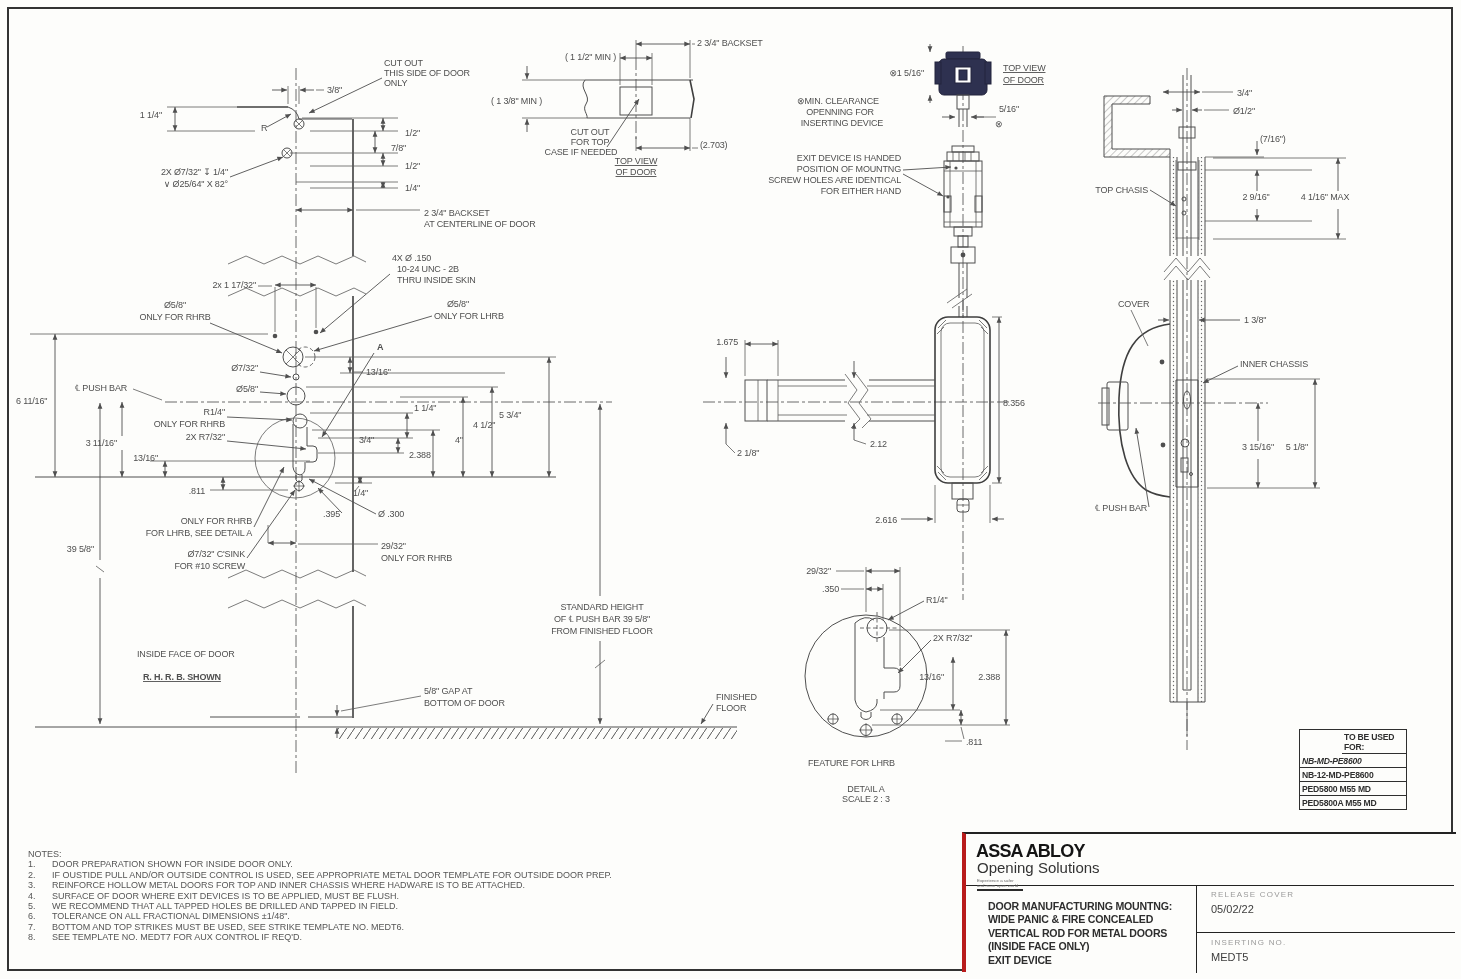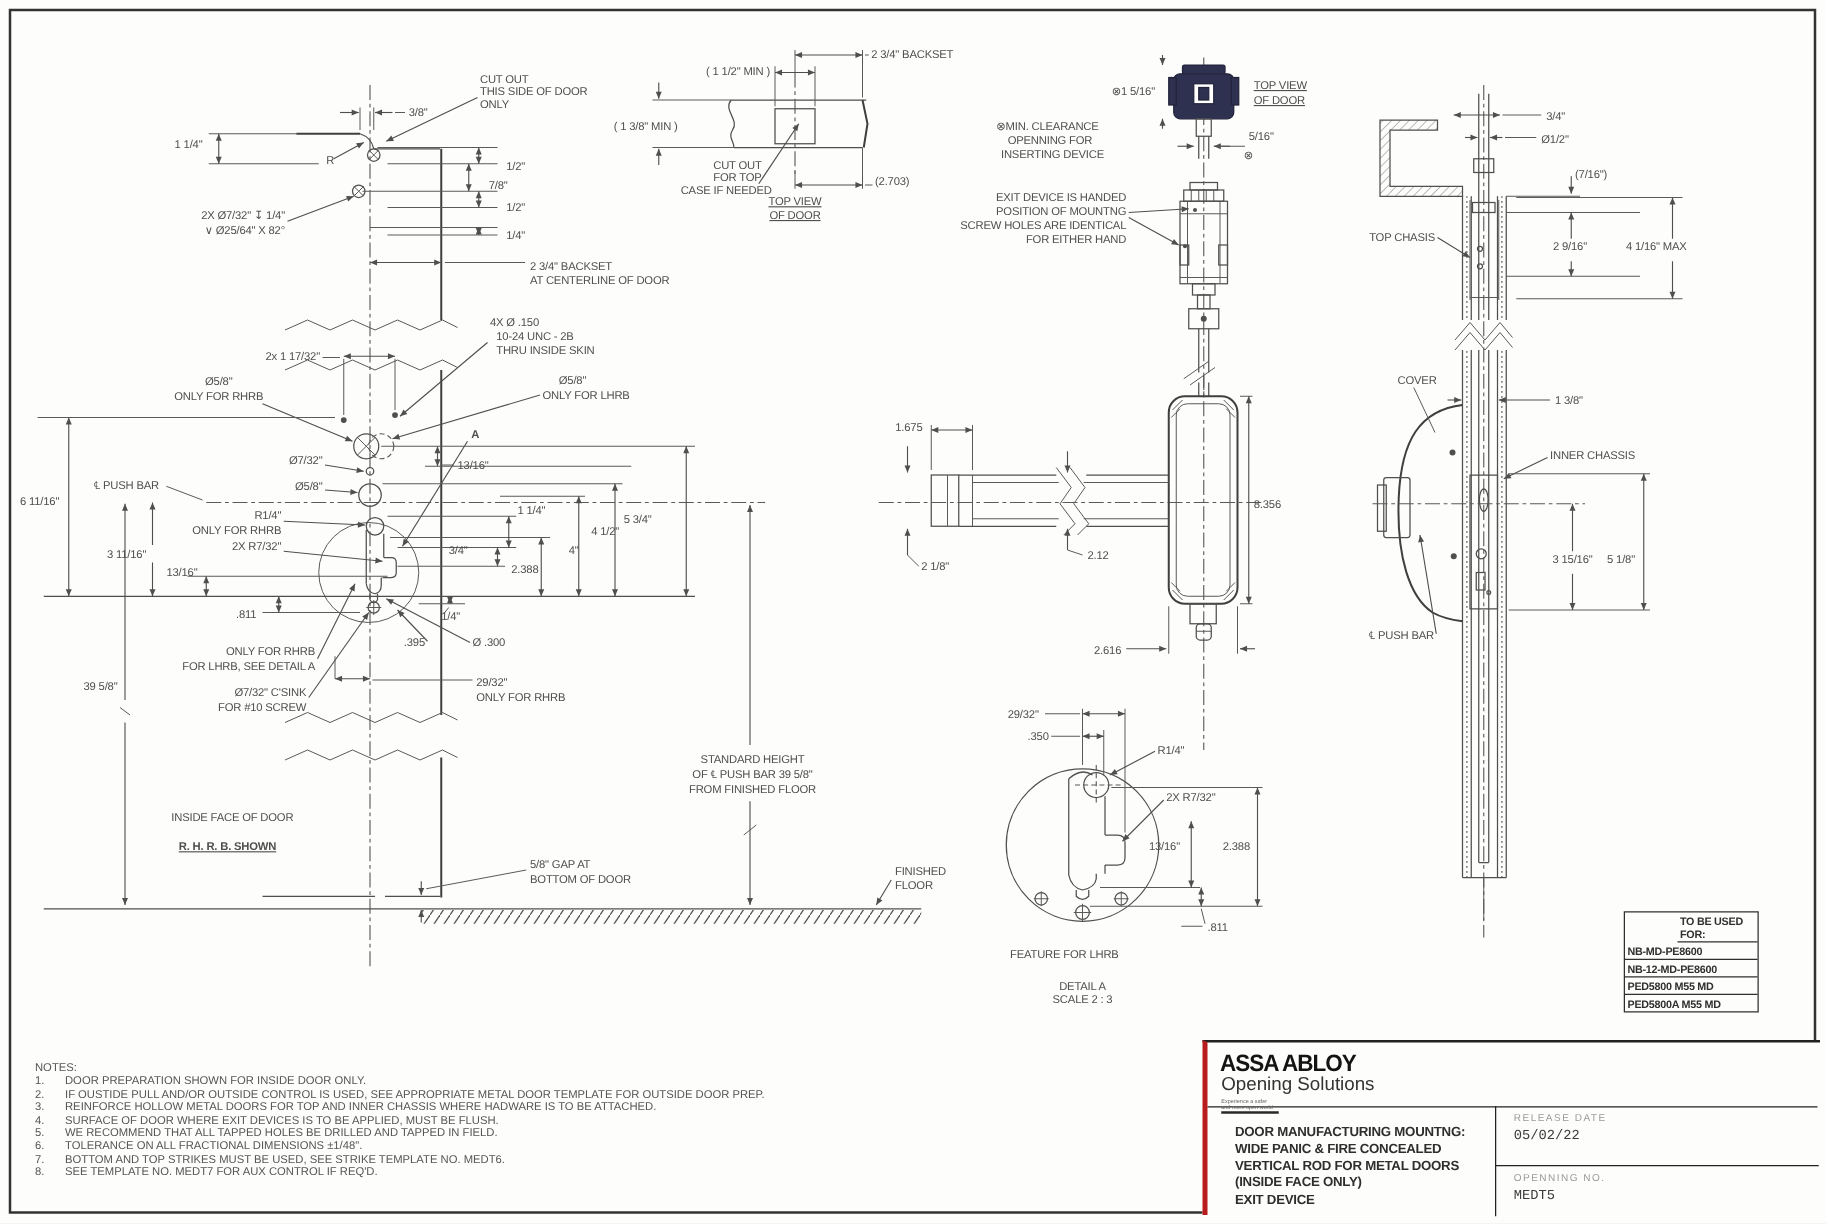--- a/index.html
+++ b/index.html
@@ -18,37 +18,37 @@
   
   .notes{position:absolute;left:28px;top:849px;font-size:9px;line-height:10.4px;color:#555;}
   .notes-h{margin-bottom:0px;}
   .notes-row{display:flex;}
   .notes-num{width:24px;flex:none;}
   
   .usedfor{position:absolute;left:1299px;top:729px;width:106px;border:1.8px solid #2f2f2f;
            font-size:8.6px;font-weight:bold;color:#2f2f2f;background:#fdfdfb;letter-spacing:-0.2px;}
   .uf-h{padding:2px 2px 1px 2px;border-bottom:1.6px solid #2f2f2f;margin-left:42px;}
   .uf-r{padding:2px 2px 1px 2px;border-top:1.2px solid #2f2f2f;}
-  .uf-r:first-child{border-top:none;}
+  .uf-r:first-child{border-top:none;font-style:italic;}
   
   .tblock{position:absolute;left:962px;top:832px;width:490px;height:138px;
           border-top:2px solid #222;border-left:4px solid #b91c1c;background:#fdfdfb;}
   .tb-logo{position:absolute;left:0;top:0;width:488px;height:51px;border-bottom:1.6px solid #222;}
   .tb-brand{margin:6px 0 0 10px;font-size:18px;font-weight:800;letter-spacing:-0.8px;color:#141414;
             font-family:"Liberation Sans",sans-serif;transform:scaleY(1.05);transform-origin:left top;}
   .tb-sub{margin:-2px 0 0 11px;font-size:15px;color:#333;}
   .tb-tag{margin:2px 0 0 11px;font-size:4.4px;line-height:5px;color:#666;}
   .tb-rule{width:46px;height:2.4px;background:#2a2a2a;margin:1px 0 0 11px;}
   .tb-title{position:absolute;left:0;top:51px;width:230px;height:87px;padding:15px 0 0 22px;
             font-size:10.6px;font-weight:bold;line-height:13.4px;color:#2e2e2e;letter-spacing:-0.2px;}
   .tb-rd{position:absolute;left:230px;top:51px;width:258px;height:47px;border-left:1.6px solid #222;}
   .tb-tn{position:absolute;left:230px;top:98px;width:258px;height:40px;border-left:1.6px solid #222;
          border-top:1.6px solid #222;}
   .tb-lab{margin:5px 0 0 14px;font-size:8px;letter-spacing:1.2px;color:#9a9a9a;}
-  .tb-val{margin:4px 0 0 14px;font-size:11px;color:#3c3c3c;font-family:Liberation Mono, monospace;}
+  .tb-val{margin:4px 0 0 14px;font-size:11px;color:#3c3c3c;}
 </style>
 </head>
 <body>
 
 <div class="sheet">
 
 <svg width="1461" height="979" viewBox="0 0 1461 979">
   <defs>
     <marker id="ah" viewBox="0 0 10 10" refX="9" refY="5" markerWidth="9" markerHeight="7" orient="auto-start-reverse">
       <path d="M0,1.2 L9,5 L0,8.8 Z" fill="#4f4f4f"></path>
@@ -532,22 +532,22 @@
     <div class="tb-rule"></div>
   </div>
   <div class="tb-title" id="tbTitle">
         <div>DOOR MANUFACTURING MOUNTNG:</div>
         <div>WIDE PANIC &amp; FIRE CONCEALED</div>
         <div>VERTICAL ROD FOR METAL DOORS</div>
         <div>(INSIDE FACE ONLY)</div>
         <div>EXIT DEVICE</div>
       </div>
   <div class="tb-rd">
-    <div class="tb-lab">RELEASE  DATE</div>
+    <div class="tb-lab">RELEASE  COVER</div>
     <div class="tb-val">05/02/22</div>
   </div>
   <div class="tb-tn">
-    <div class="tb-lab">OPENNING  NO.</div>
+    <div class="tb-lab">INSERTING  NO.</div>
     <div class="tb-val">MEDT5</div>
   </div>
 </div>
 
 </div>
 
 </body></html>

